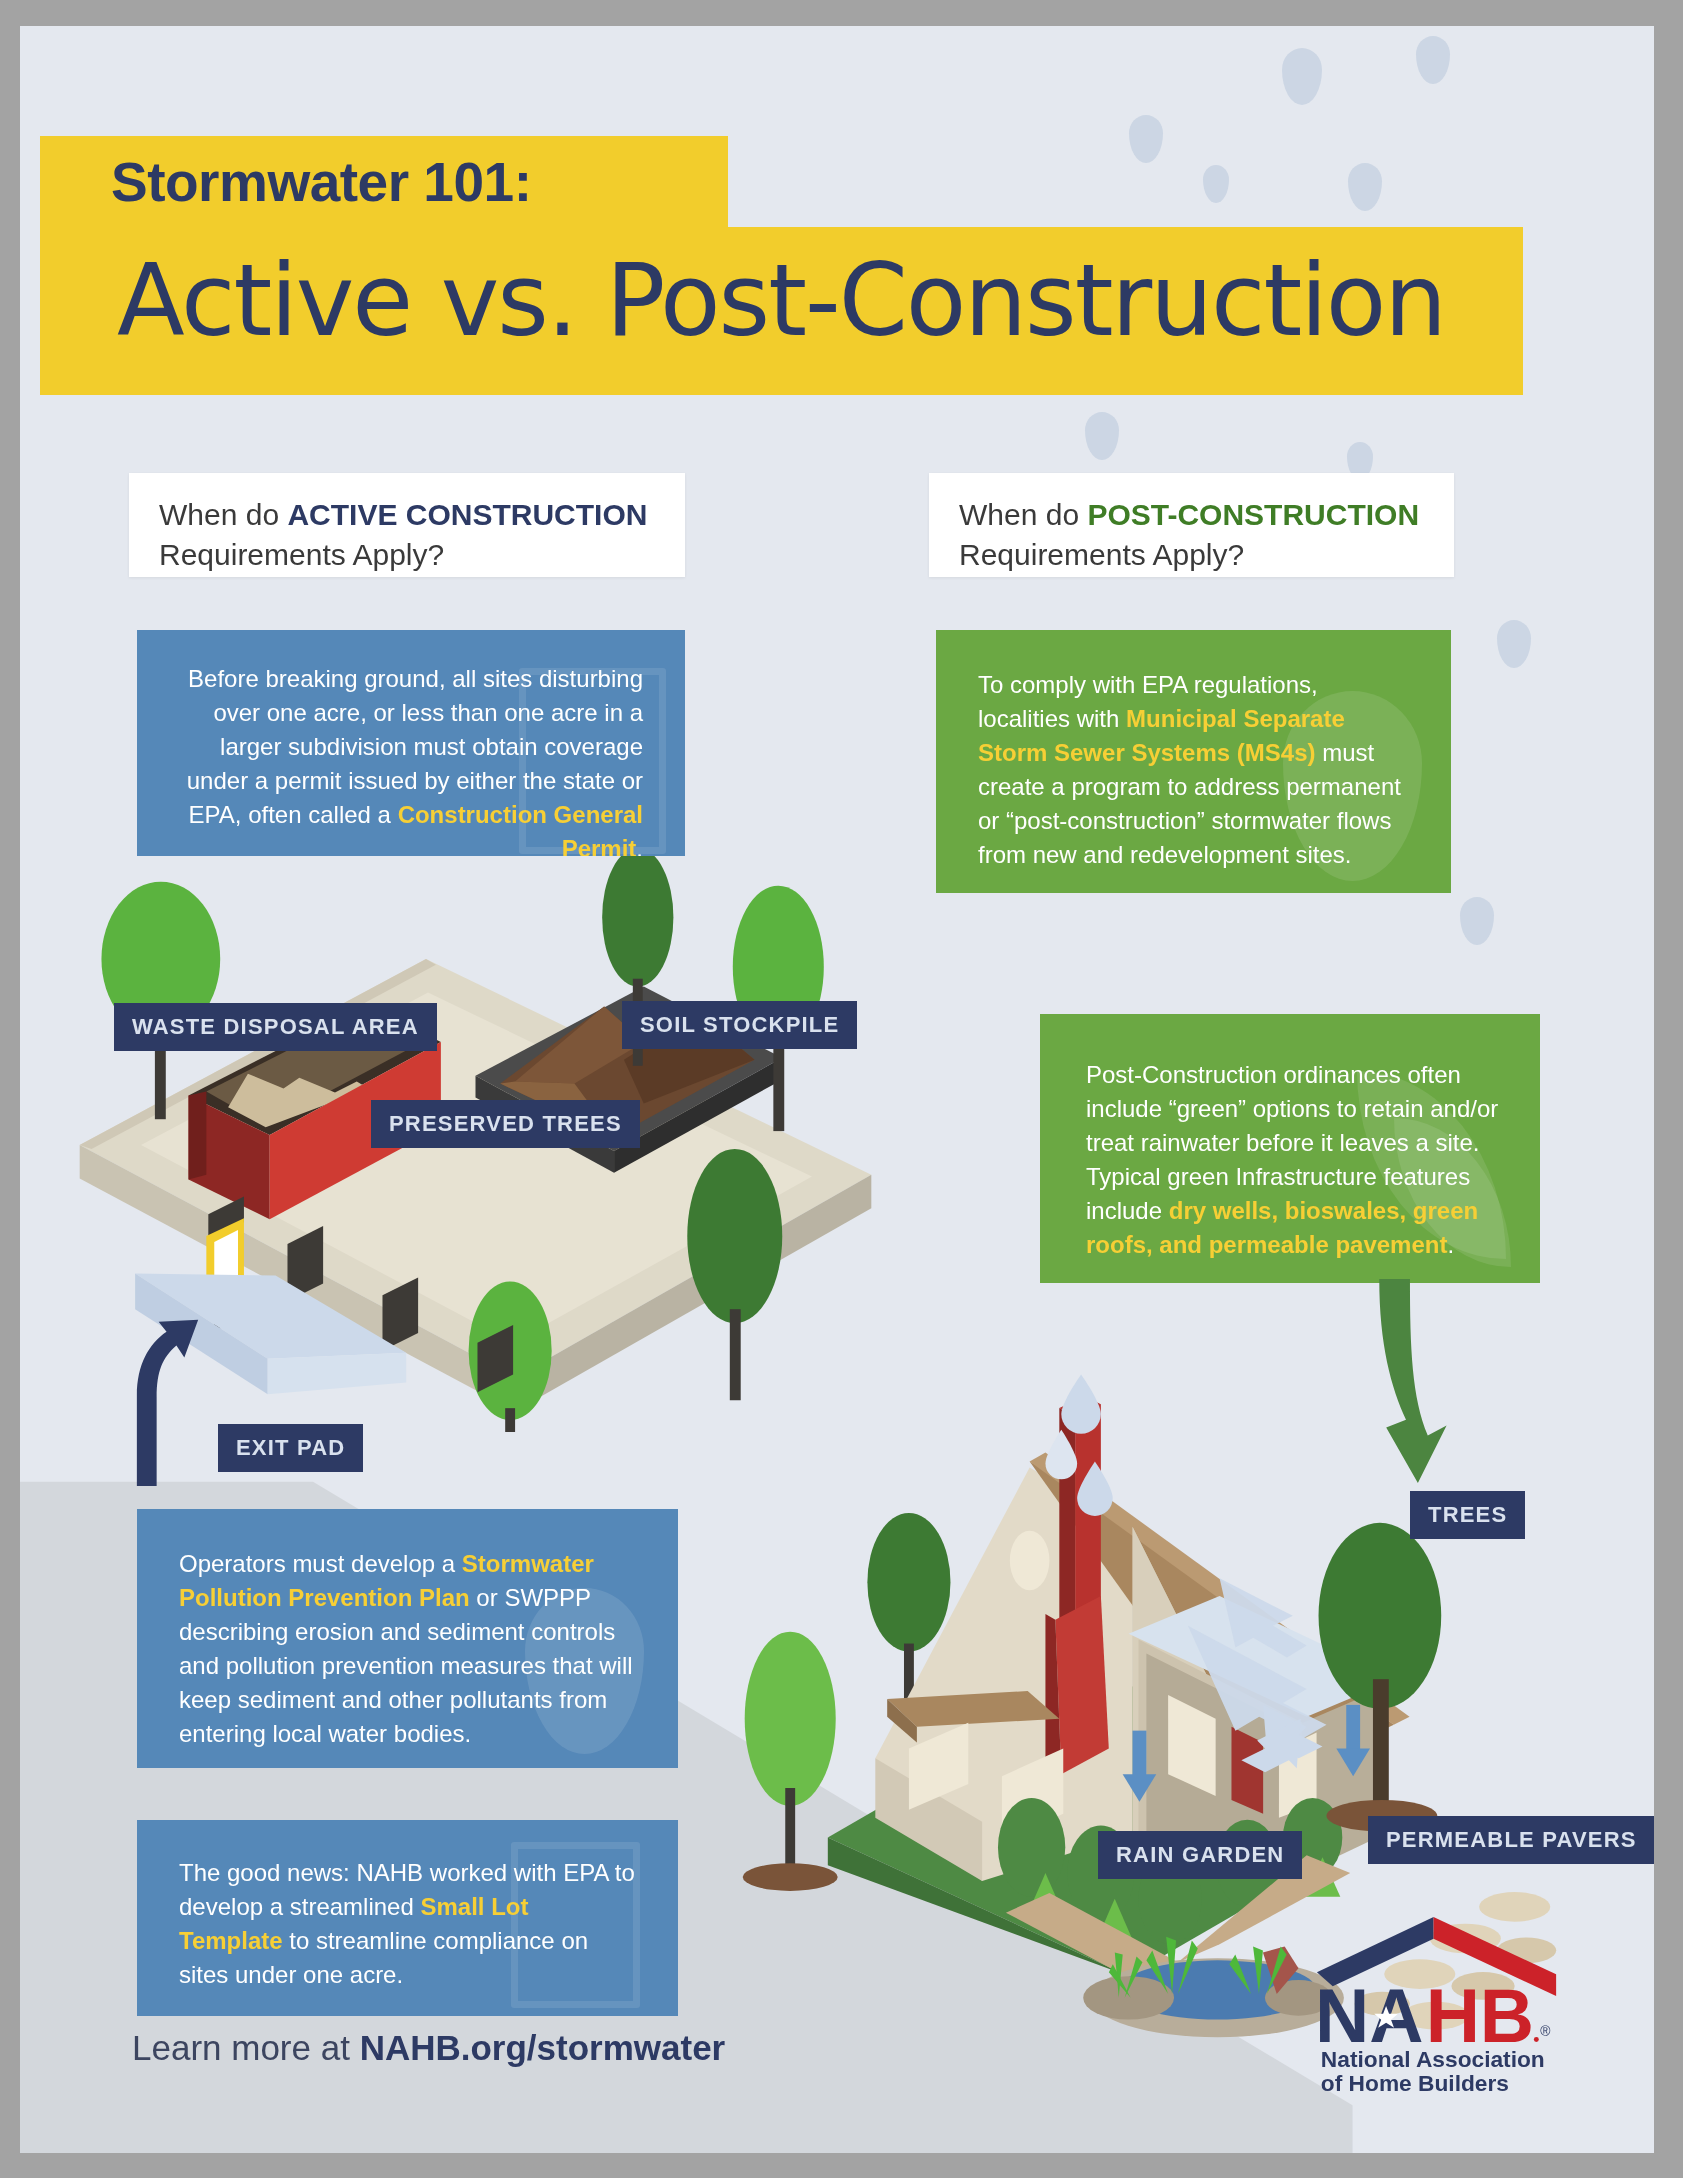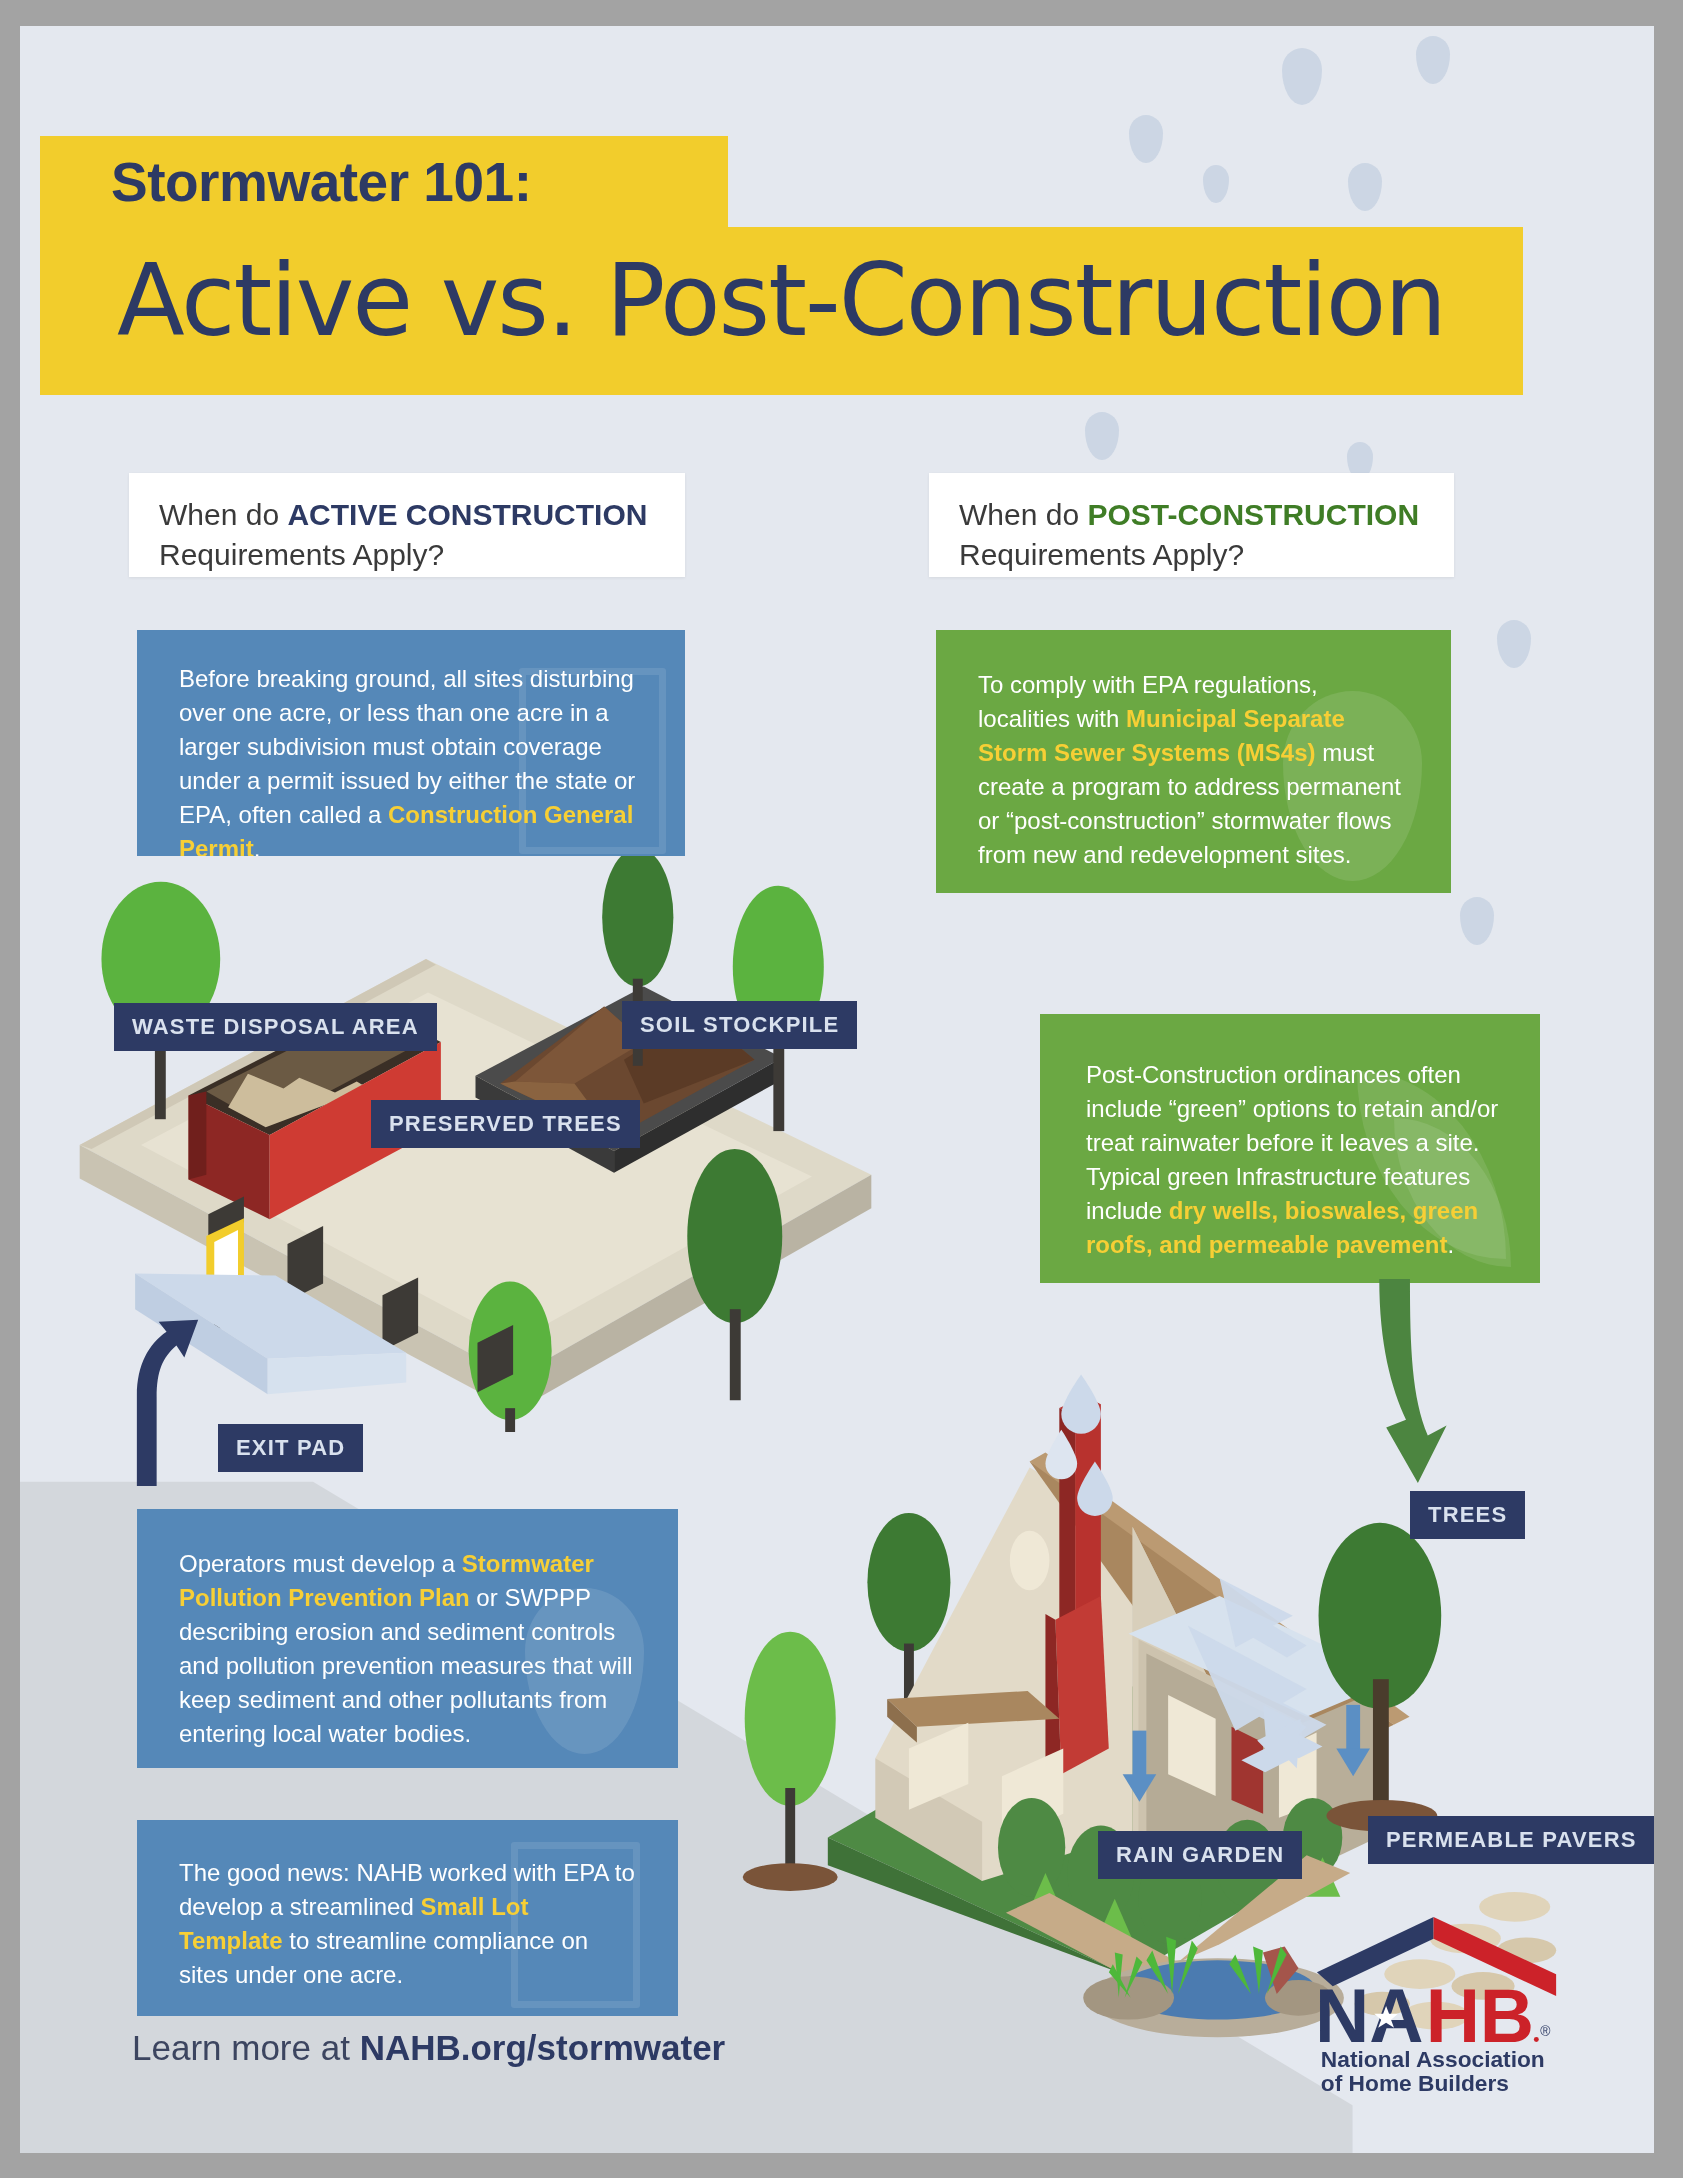--- a/index.html
+++ b/index.html
@@ -180,21 +180,21 @@
 
     <div class="qbox post" style="left:909px;top:447px;width:525px;height:104px;">
       <div class="ql">
         <span>When do </span><b>POST-CONSTRUCTION</b>
       </div>
       <div class="ql">Requirements Apply?</div>
     </div>
 
     <div class="cbox blue" style="left:117px;top:604px;width:548px;height:226px;">
       <div class="wm-doc" style="left:382px;top:38px;width:147px;height:186px;border-radius:3px;"></div>
-      <div class="ctext" style="padding:32px 42px 0 42px;">
+      <div class="ctext" style="padding:32px 42px 0 42px;text-align:right;">
         <span>Before breaking ground, all sites disturbing over one acre, or less than one acre in a larger subdivision must obtain coverage under a permit issued by either the state or EPA, often called a </span><b>Construction General Permit</b><span>.</span>
       </div>
     </div>
 
     <div class="cbox green" style="left:916px;top:604px;width:515px;height:263px;">
       <div class="wm-drop" style="left:347px;top:61px;width:139px;height:190px;"></div>
       <div class="ctext" style="padding:38px 46px 0 42px;">
         <span>To comply with EPA regulations, localities with </span><b>Municipal Separate Storm Sewer Systems (MS4s)</b><span> must create a program to address permanent or “post-construction” stormwater flows from new and redevelopment sites.</span>
       </div>
     </div>

